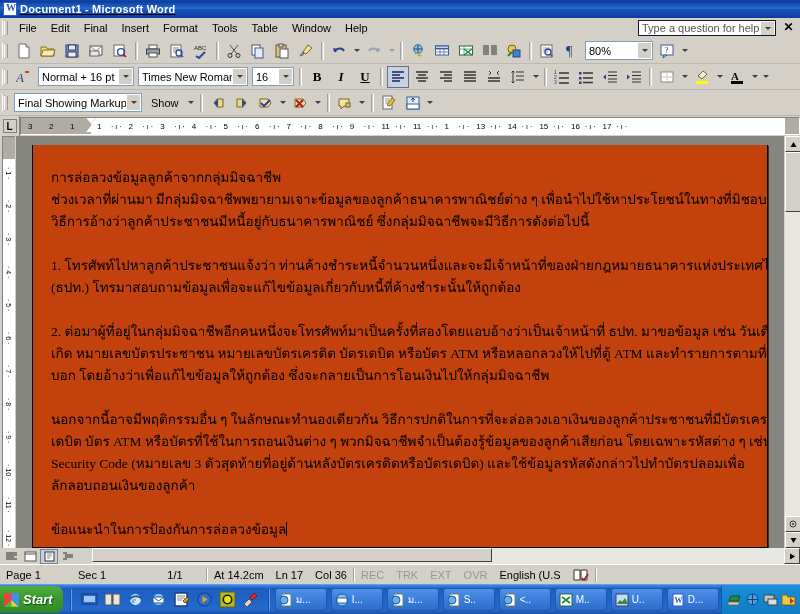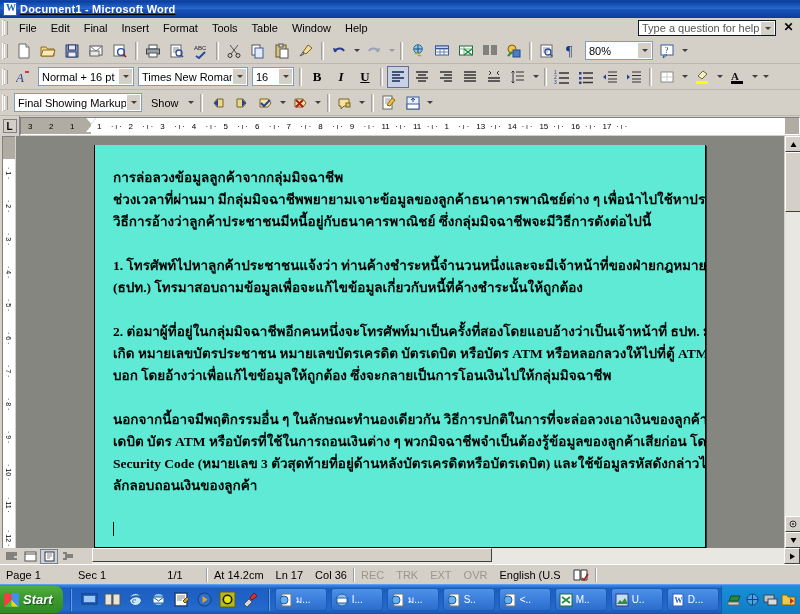--- a/index.html
+++ b/index.html
@@ -171,29 +171,28 @@
   .vruler .vtick {
     position: absolute; left: 1px; font-size: 7px;
     writing-mode: vertical-rl; line-height: 8px;
   }
   .doc-area {
     flex: 1; background: #868680;
     position: relative; overflow: hidden;
     display: flex; justify-content: center;
   }
   .page {
-    background: #5eead4;
-    width: 612px;
+    background: #c2410c;
+    width: 736px;
     margin-top: 9px;
     position: relative;
     box-shadow: 1px 1px 0 #333;
     border: 1px solid #000;
     border-top: none;
     overflow: hidden;
-    font-weight: bold;
   }
   .page-inner { padding: 22px 18px 0 18px; }
   .ln {
     font-family: "Liberation Serif", serif;
     font-size: 13.5px;
     color: #000;
     line-height: 22px;
     white-space: pre;
   }
   .ln.blank { height: 22px; }
@@ -826,21 +825,21 @@
             <div class="ln blank"></div>
             <div class="ln"><span>2. ต่อมาผู้ที่อยู่ในกลุ่มมิจฉาชีพอีกคนหนึ่งจะโทรศัพท์มาเป็นครั้งที่สองโดยแอบอ้างว่าเป็นเจ้าหน้าที่ ธปท. มาขอข้อมูล เช่น วันเดือนปี</span></div>
             <div class="ln"><span>เกิด หมายเลขบัตรประชาชน หมายเลขบัตรเครดิต บัตรเดบิต หรือบัตร ATM หรือหลอกลวงให้ไปที่ตู้ ATM และทำรายการตามที่</span></div>
             <div class="ln"><span>บอก โดยอ้างว่าเพื่อแก้ไขข้อมูลให้ถูกต้อง ซึ่งจะกลายเป็นการโอนเงินไปให้กลุ่มมิจฉาชีพ</span></div>
             <div class="ln blank"></div>
             <div class="ln"><span>นอกจากนี้อาจมีพฤติกรรมอื่น ๆ ในลักษณะทำนองเดียวกัน วิธีการปกติในการที่จะล่อลวงเอาเงินของลูกค้าประชาชนที่มีบัตรเครดิต บัตร</span></div>
             <div class="ln"><span>เดบิต บัตร ATM หรือบัตรที่ใช้ในการถอนเงินต่าง ๆ พวกมิจฉาชีพจำเป็นต้องรู้ข้อมูลของลูกค้าเสียก่อน โดยเฉพาะรหัสต่าง ๆ เช่น</span></div>
             <div class="ln"><span>Security Code (หมายเลข 3 ตัวสุดท้ายที่อยู่ด้านหลังบัตรเครดิตหรือบัตรเดบิต) และใช้ข้อมูลรหัสดังกล่าวไปทำบัตรปลอมเพื่อ</span></div>
             <div class="ln"><span>ลักลอบถอนเงินของลูกค้า</span></div>
             <div class="ln blank"></div>
-            <div class="ln"><span class="cursor"></span></div>
+            <div class="ln"><span>ข้อแนะนำในการป้องกันการล่อลวงข้อมูล</span><span class="cursor"></span></div>
           </div>
       </div>
     </div>
 
     <div class="vscroll">
       <div class="sb-btn">
         <svg width="7" height="7" viewBox="0 0 7 7">
             <path d="M3.5 1l3 5h-6z" fill="#000"></path>
           </svg>
       </div>

